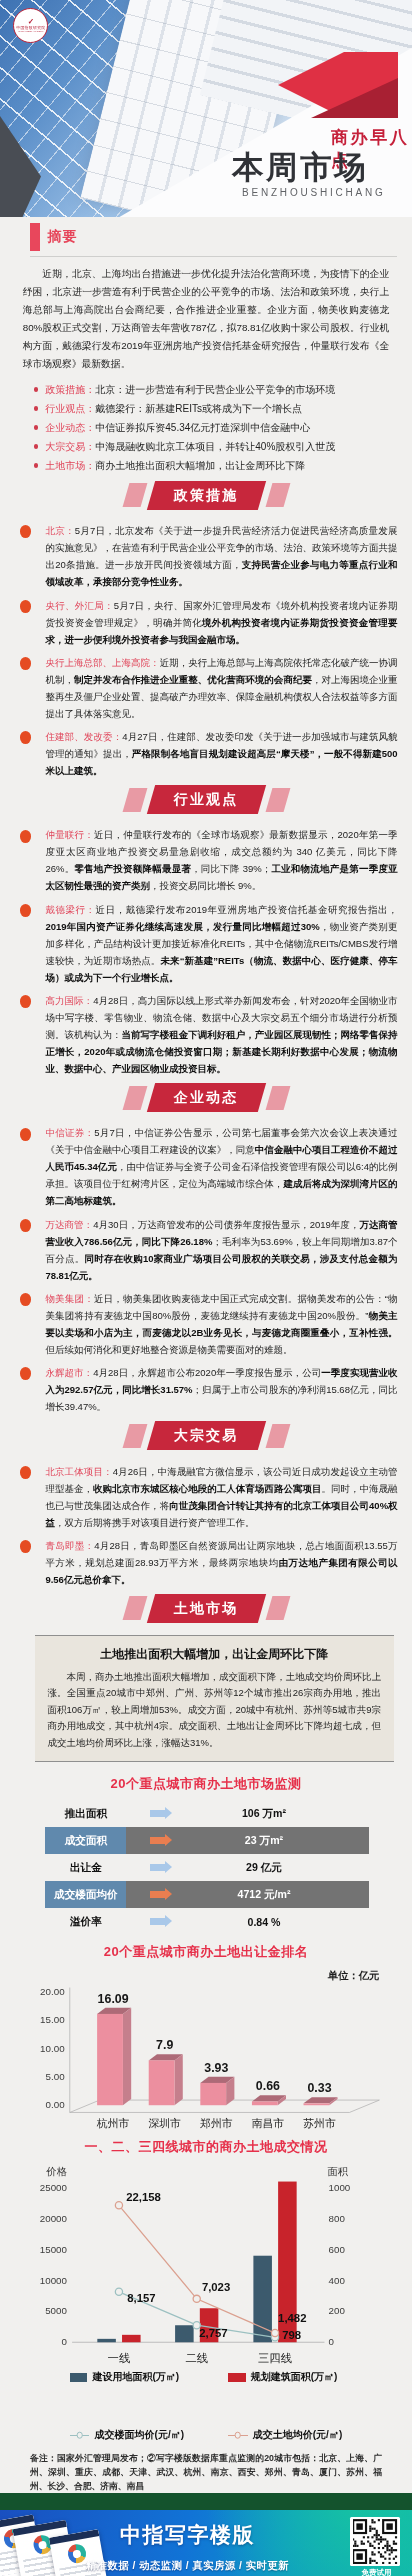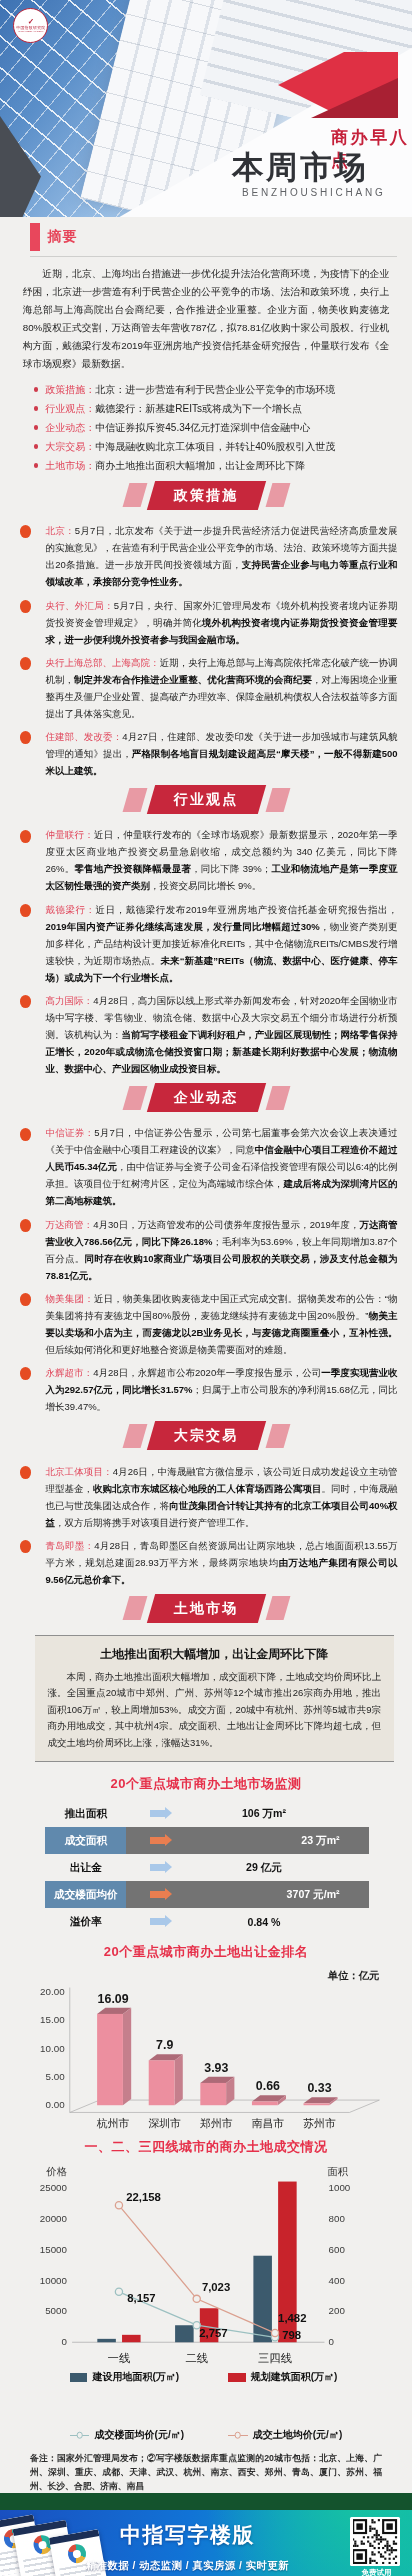--- a/index.html
+++ b/index.html
@@ -65,21 +65,21 @@
   .red-title{font-size:13px;font-weight:bold;color:#e6304a;text-align:center;margin:8.3px 0 7.2px;letter-spacing:0.5px;}
   
   .monitor{margin:4.1px 29px 4.1px 31px;}
   .m-row{display:flex;align-items:center;height:27px;}
   .m-row.hl{background:#737373;}
   .m-label{width:81px;text-align:center;font-weight:bold;font-size:10.6px;color:#111;height:100%;
         display:flex;align-items:center;justify-content:center;}
   .hl .m-label{background:#6089ad;color:#fff;}
   .m-arrow-cell{width:62px;display:flex;justify-content:center;}
   .m-value{flex:1;text-align:center;padding-right:29px;font-weight:bold;font-size:10.6px;color:#111;}
-  .hl .m-value{color:#fff;text-align:right;}
+  .hl .m-value{color:#fff;}
   .arr{width:15.5px;height:6.7px;background:#a9c8e9;position:relative;display:inline-block;}
   .arr::after{content:"";position:absolute;left:100%;top:-3.1px;border-left:7.7px solid #a9c8e9;
         border-top:6.5px solid transparent;border-bottom:6.5px solid transparent;}
   .arr.or{background:#e97e50;}
   .arr.or::after{border-left-color:#e97e50;}
   .chart{margin:0 auto;display:block;}
   
   .legend{display:grid;grid-template-columns:auto auto;justify-content:center;column-gap:27px;row-gap:7.2px;
         margin:2.1px 0 8.3px;font-size:10px;font-weight:bold;color:#111;gap:44px;}
   .lg-item{display:flex;align-items:center;gap:5.2px;}
@@ -268,21 +268,21 @@
           <div class="m-arrow-cell">
             <span class="arr"></span>
           </div>
           <div class="m-value">29 亿元</div>
         </div>
         <div class="m-row hl">
           <div class="m-label">成交楼面均价</div>
           <div class="m-arrow-cell">
             <span class="arr or"></span>
           </div>
-          <div class="m-value">3707 元/m²</div>
+          <div class="m-value">4712 元/m²</div>
         </div>
         <div class="m-row">
           <div class="m-label">溢价率</div>
           <div class="m-arrow-cell">
             <span class="arr"></span>
           </div>
           <div class="m-value">0.84 %</div>
         </div>
       </div>
 

